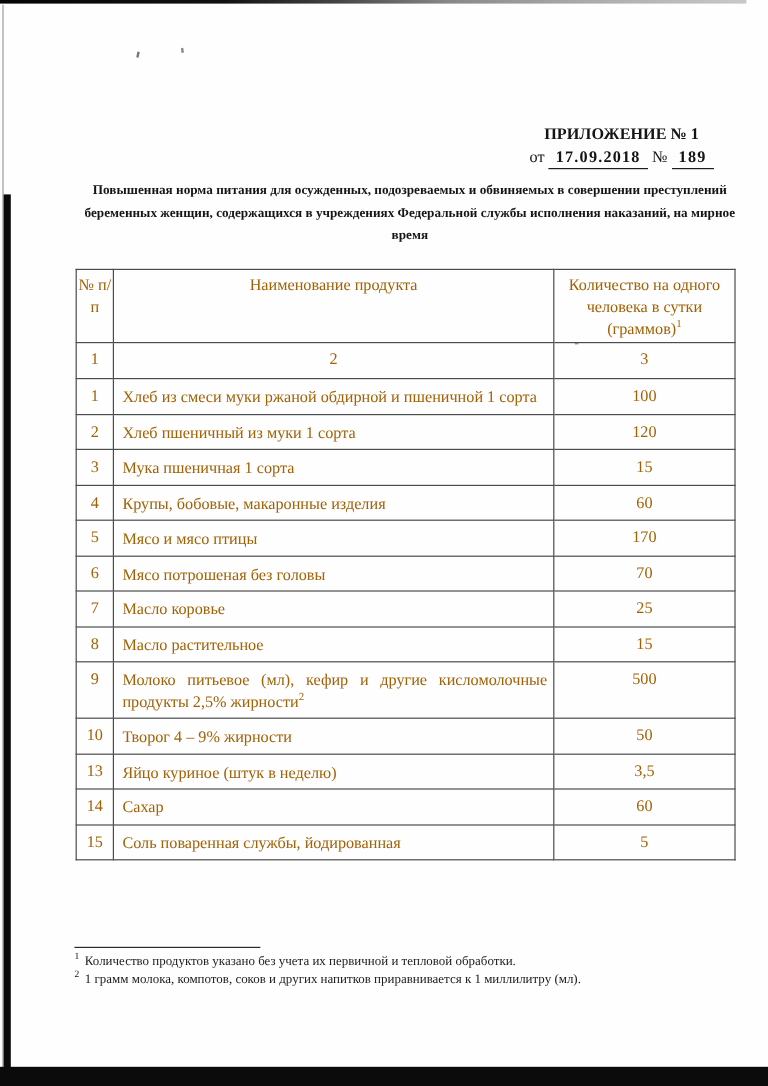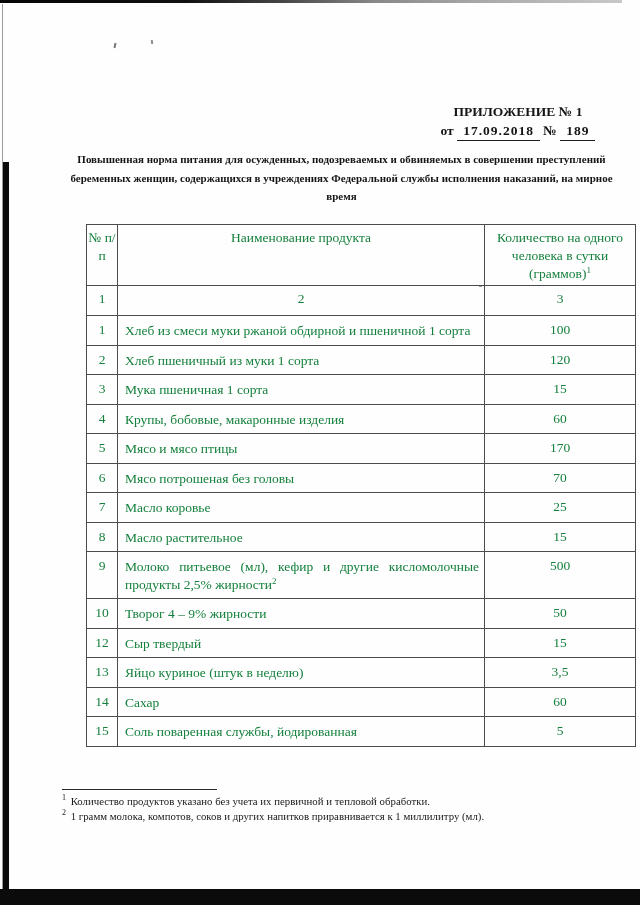--- a/index.html
+++ b/index.html
@@ -30,42 +30,41 @@
   }
   .speck-1 { position: absolute; top: 43px; left: 114px; width: 2px; height: 5px; background: #777; transform: rotate(12deg); }
   .speck-2 { position: absolute; top: 40px; left: 151px; width: 2px; height: 4px; background: #888; transform: rotate(-8deg); }
   .speck-3 { position: absolute; top: 285px; left: 479px; width: 3px; height: 2px; background: #999; }
 
   
   .appendix {
     position: absolute; top: 62px; left: 403px; width: 230px;
     text-align: center; font-size: 13.5px; line-height: 19px; font-weight: bold; margin-top: 40px;
   }
-  .appendix .plain { font-weight: bold; text-align: center; }
+  .appendix .plain { font-weight: normal; text-align: center; }
   .appendix .fill-in {
     display: inline-block;
     border-bottom: 1.4px solid #1c1c1c;
     padding: 0 6px 0 6px;
     letter-spacing: 1px;
     font-family: "Liberation Serif", "DejaVu Serif", serif;
   }
 
   
   .doc-title {
     position: absolute; top: 150px; left: 66px; width: 551px;
     text-align: center; font-weight: bold; font-size: 11px; line-height: 18.6px;
   }
 
   
   table.ration {
     position: absolute; top: 224px; left: 63px;
     width: 549px; border-collapse: collapse;
-    font-size: 13.5px; color: #15803d;
+    font-size: 13.5px; color: #a16207;
     table-layout: fixed;
-    margin-left: 23px;
   }
   table.ration col.c-num { width: 31px; }
   table.ration col.c-prod { width: 367px; }
   table.ration col.c-qty { width: 151px; }
   table.ration th, table.ration td {
     border: 1px solid #4c4c4c;
     vertical-align: top;
     font-weight: normal;
   }
   tr.head-row th { height: 61px; padding-top: 4px; text-align: center; line-height: 18px; }
@@ -172,25 +171,20 @@
           <td class="cell-num">9</td>
           <td class="cell-prod">Молоко питьевое (мл), кефир и другие кисломолочные продукты 2,5% жирности<sup>2</sup></td>
           <td class="cell-qty">500</td>
         </tr>
         <tr>
           <td class="cell-num">10</td>
           <td class="cell-prod">Творог 4 – 9% жирности</td>
           <td class="cell-qty">50</td>
         </tr>
         <tr>
-          <td class="cell-num">12</td>
-          <td class="cell-prod">Сыр твердый</td>
-          <td class="cell-qty">15</td>
-        </tr>
-        <tr>
           <td class="cell-num">13</td>
           <td class="cell-prod">Яйцо куриное (штук в неделю)</td>
           <td class="cell-qty">3,5</td>
         </tr>
         <tr>
           <td class="cell-num">14</td>
           <td class="cell-prod">Сахар</td>
           <td class="cell-qty">60</td>
         </tr>
         <tr>

